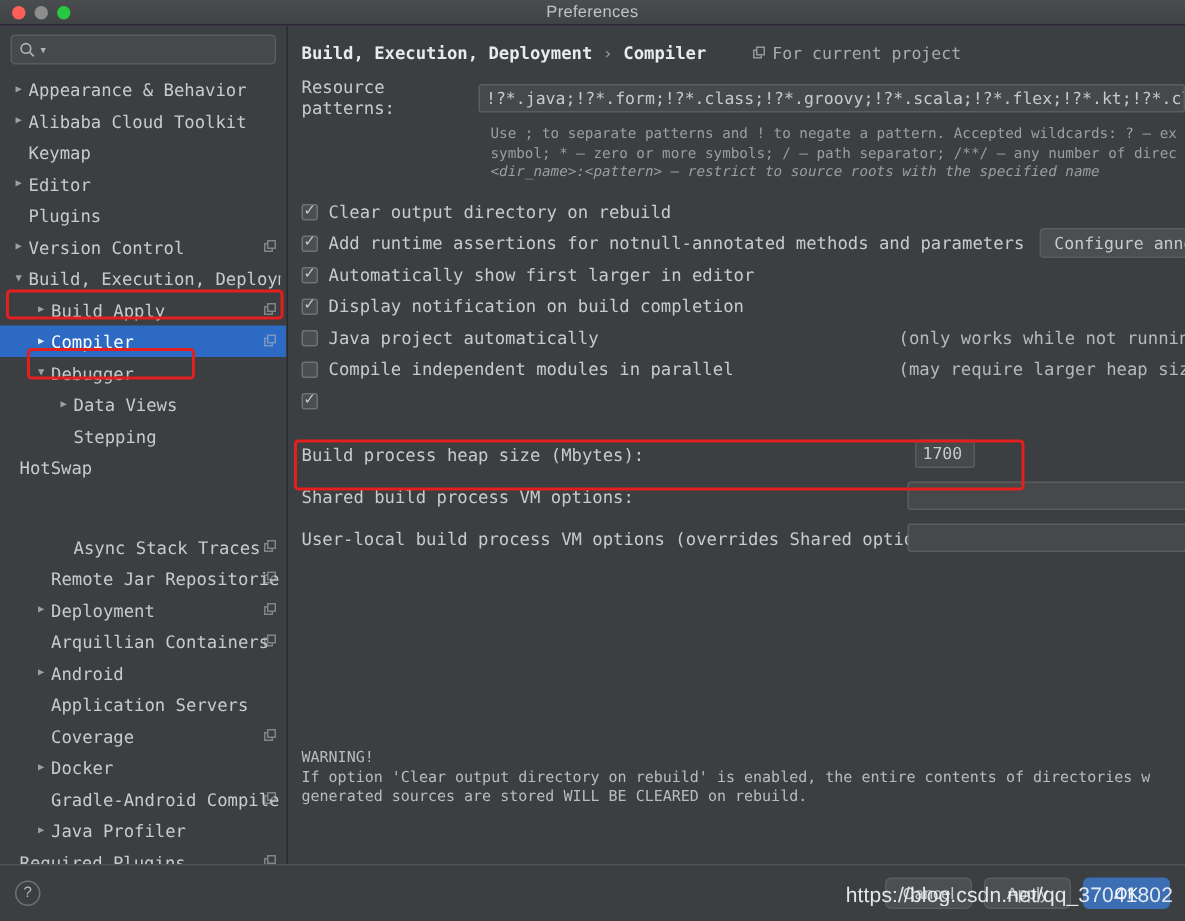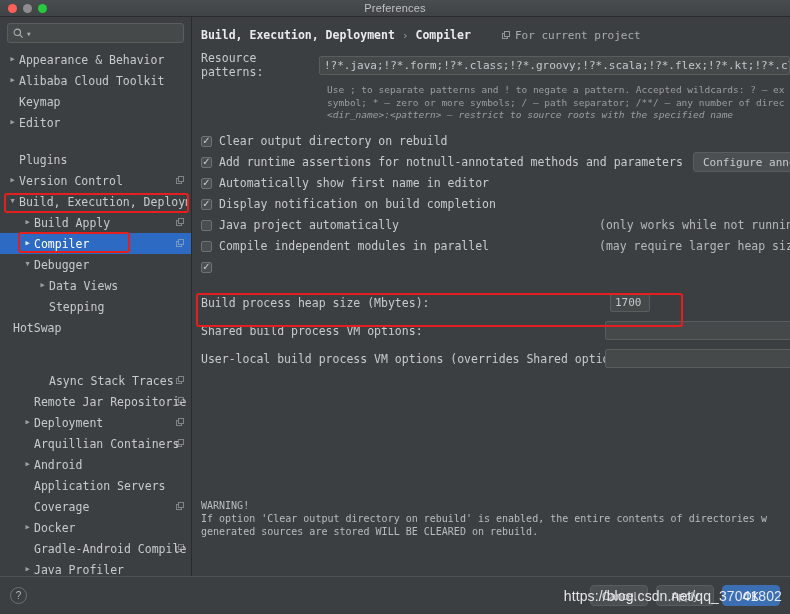--- a/index.html
+++ b/index.html
@@ -233,21 +233,21 @@
             <span class="node-label">Alibaba Cloud Toolkit</span>
           </div>
           <div class="node" style="padding-left: 6px;">
             <span class="tw"></span>
             <span class="node-label">Keymap</span>
           </div>
           <div class="node" style="padding-left: 6px;">
             <span class="tw">▶</span>
             <span class="node-label">Editor</span>
           </div>
-          <div class="node" style="padding-left: 6px; margin-top: 16px;">
+          <div class="node" style="padding-left: 6px;">
             <span class="tw"></span>
             <span class="node-label">Plugins</span>
           </div>
           <div class="node" style="padding-left: 6px;">
             <span class="tw">▶</span>
             <span class="node-label">Version Control</span>
             <span class="proj-ico">
               <i class="a"></i>
               <i class="b"></i>
             </span>
@@ -400,21 +400,21 @@
             <span class="cb on"></span>
             <span class="chk-label">Clear output directory on rebuild</span>
           </div>
           <div class="chk-row">
             <span class="cb on"></span>
             <span class="chk-label">Add runtime assertions for notnull-annotated methods and parameters</span>
             <span class="btn">Configure annotations</span>
           </div>
           <div class="chk-row">
             <span class="cb on"></span>
-            <span class="chk-label">Automatically show first name in editor</span>
+            <span class="chk-label">Automatically show first larger in editor</span>
           </div>
           <div class="chk-row">
             <span class="cb on"></span>
             <span class="chk-label">Display notification on build completion</span>
           </div>
           <div class="chk-row">
             <span class="cb"></span>
             <span class="chk-label">Java project automatically</span>
             <span class="side-note">(only works while not running</span>
           </div>

